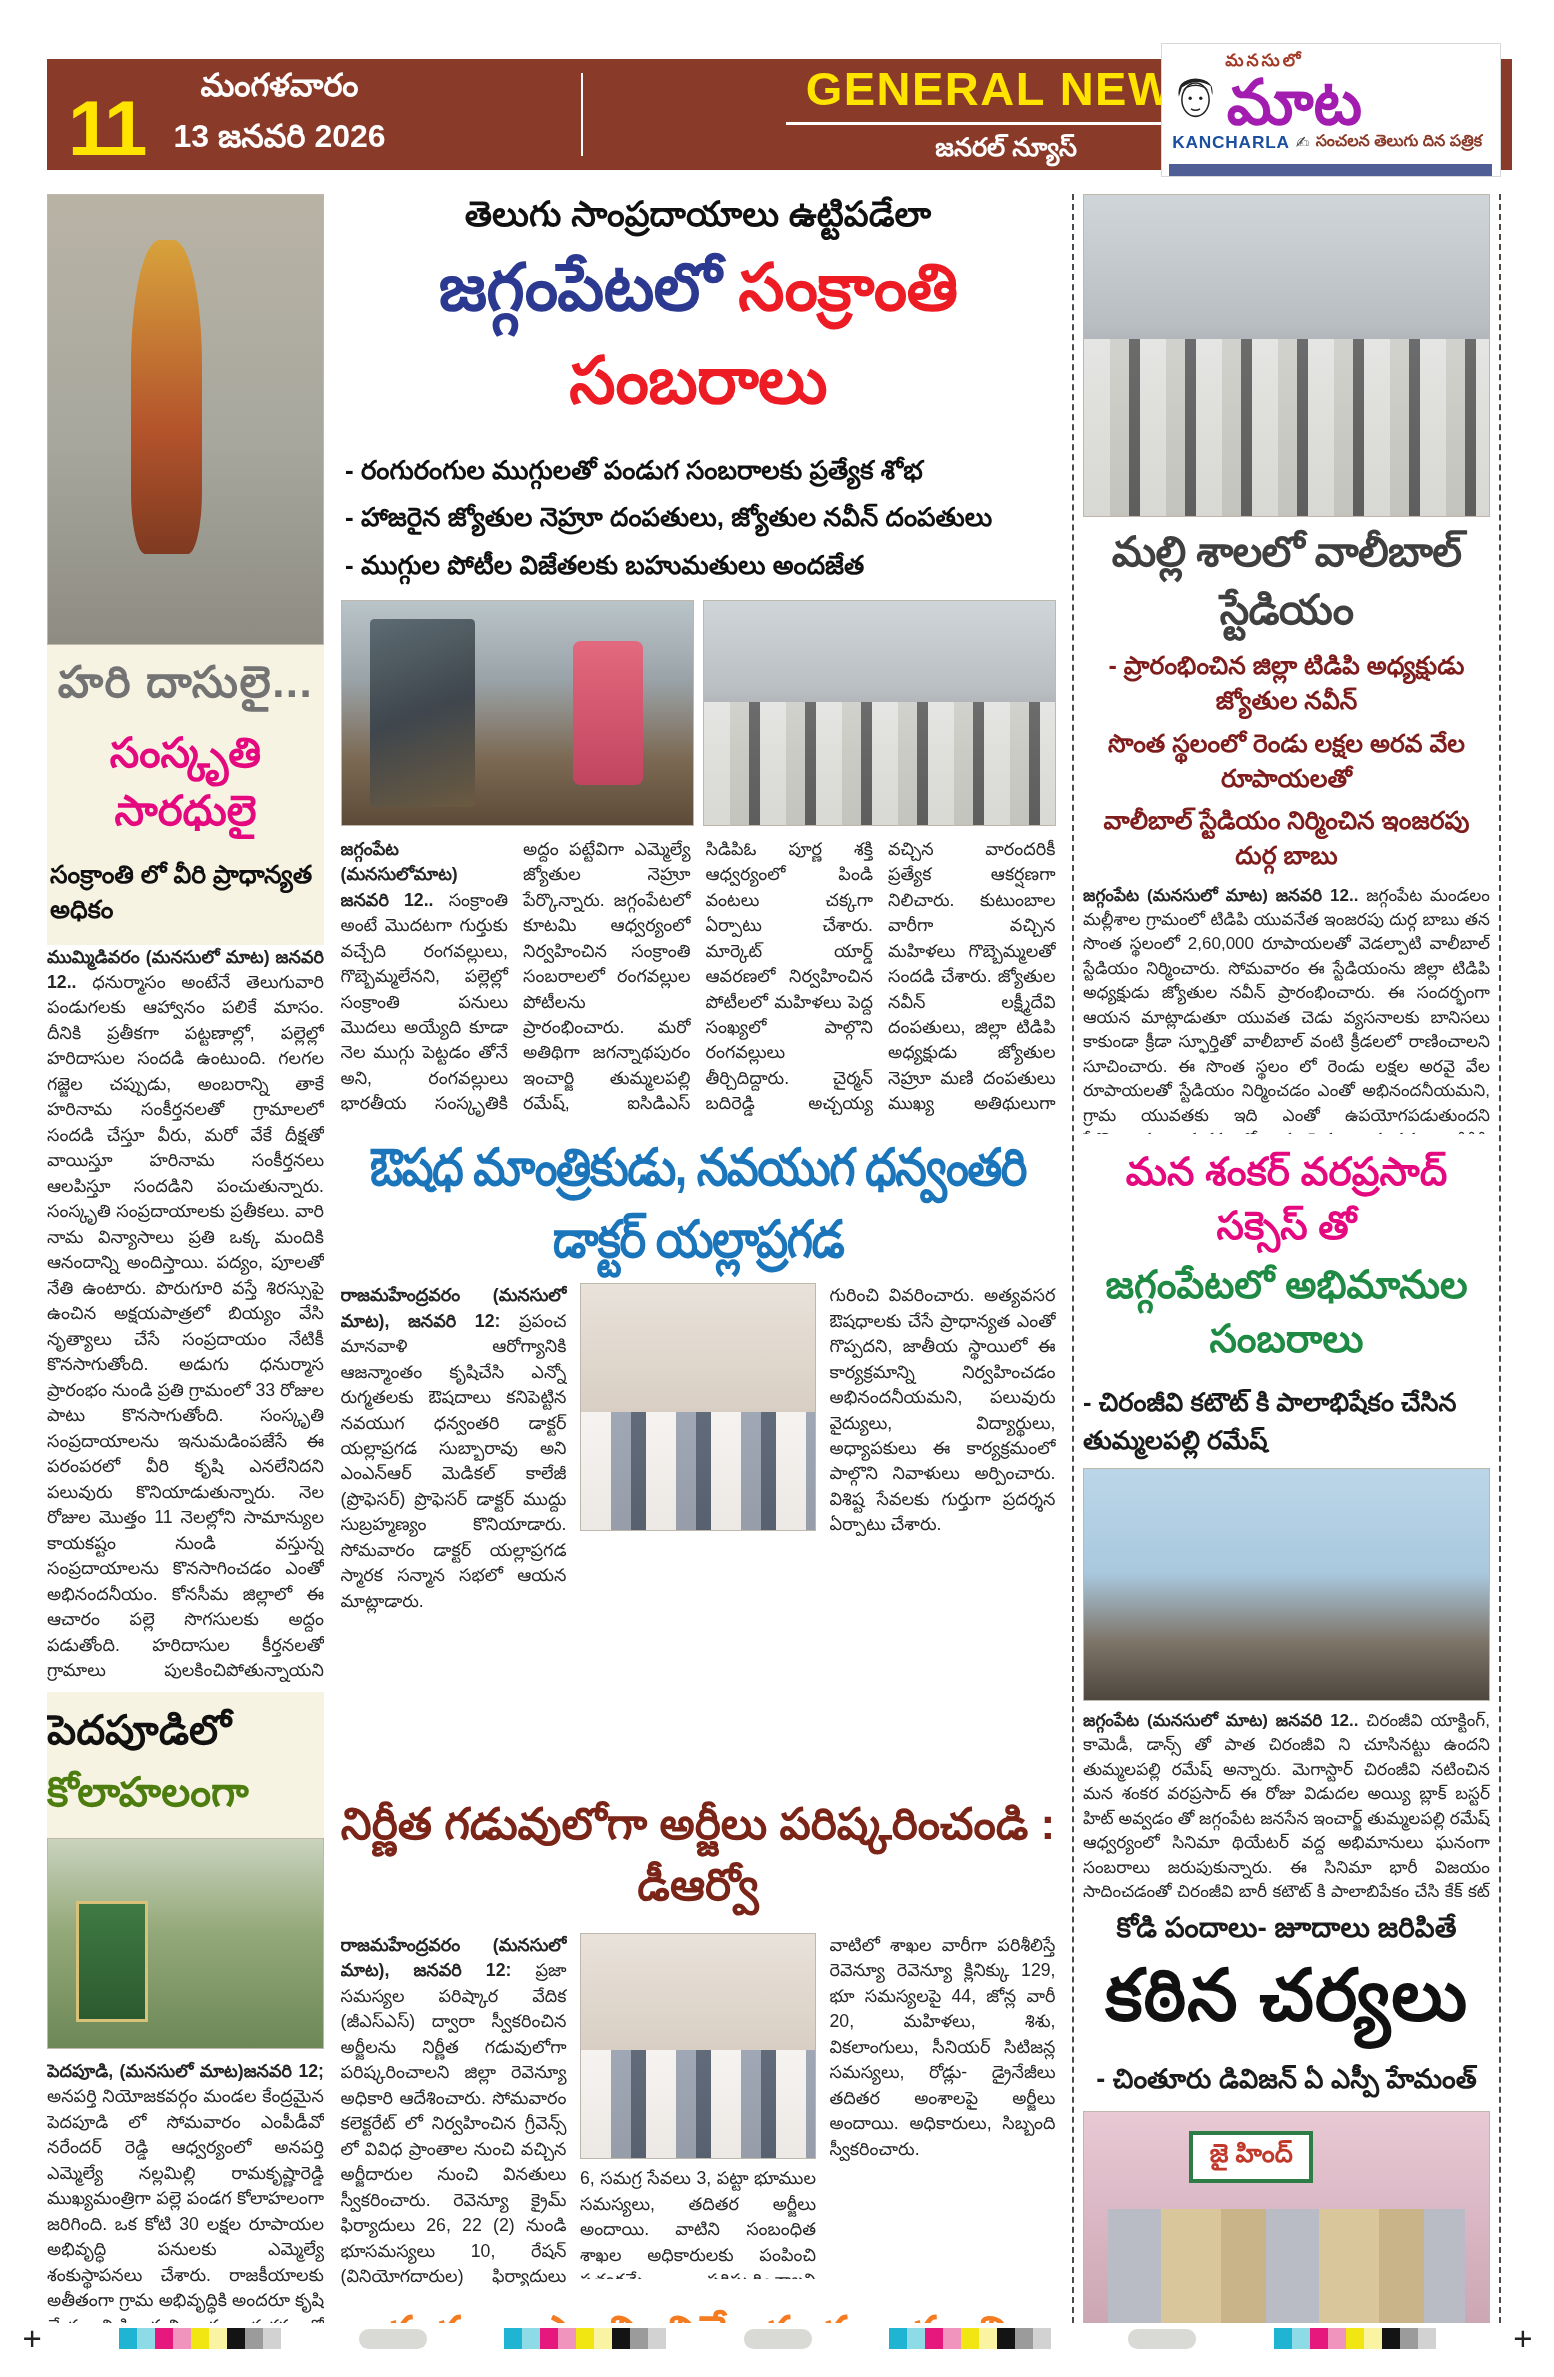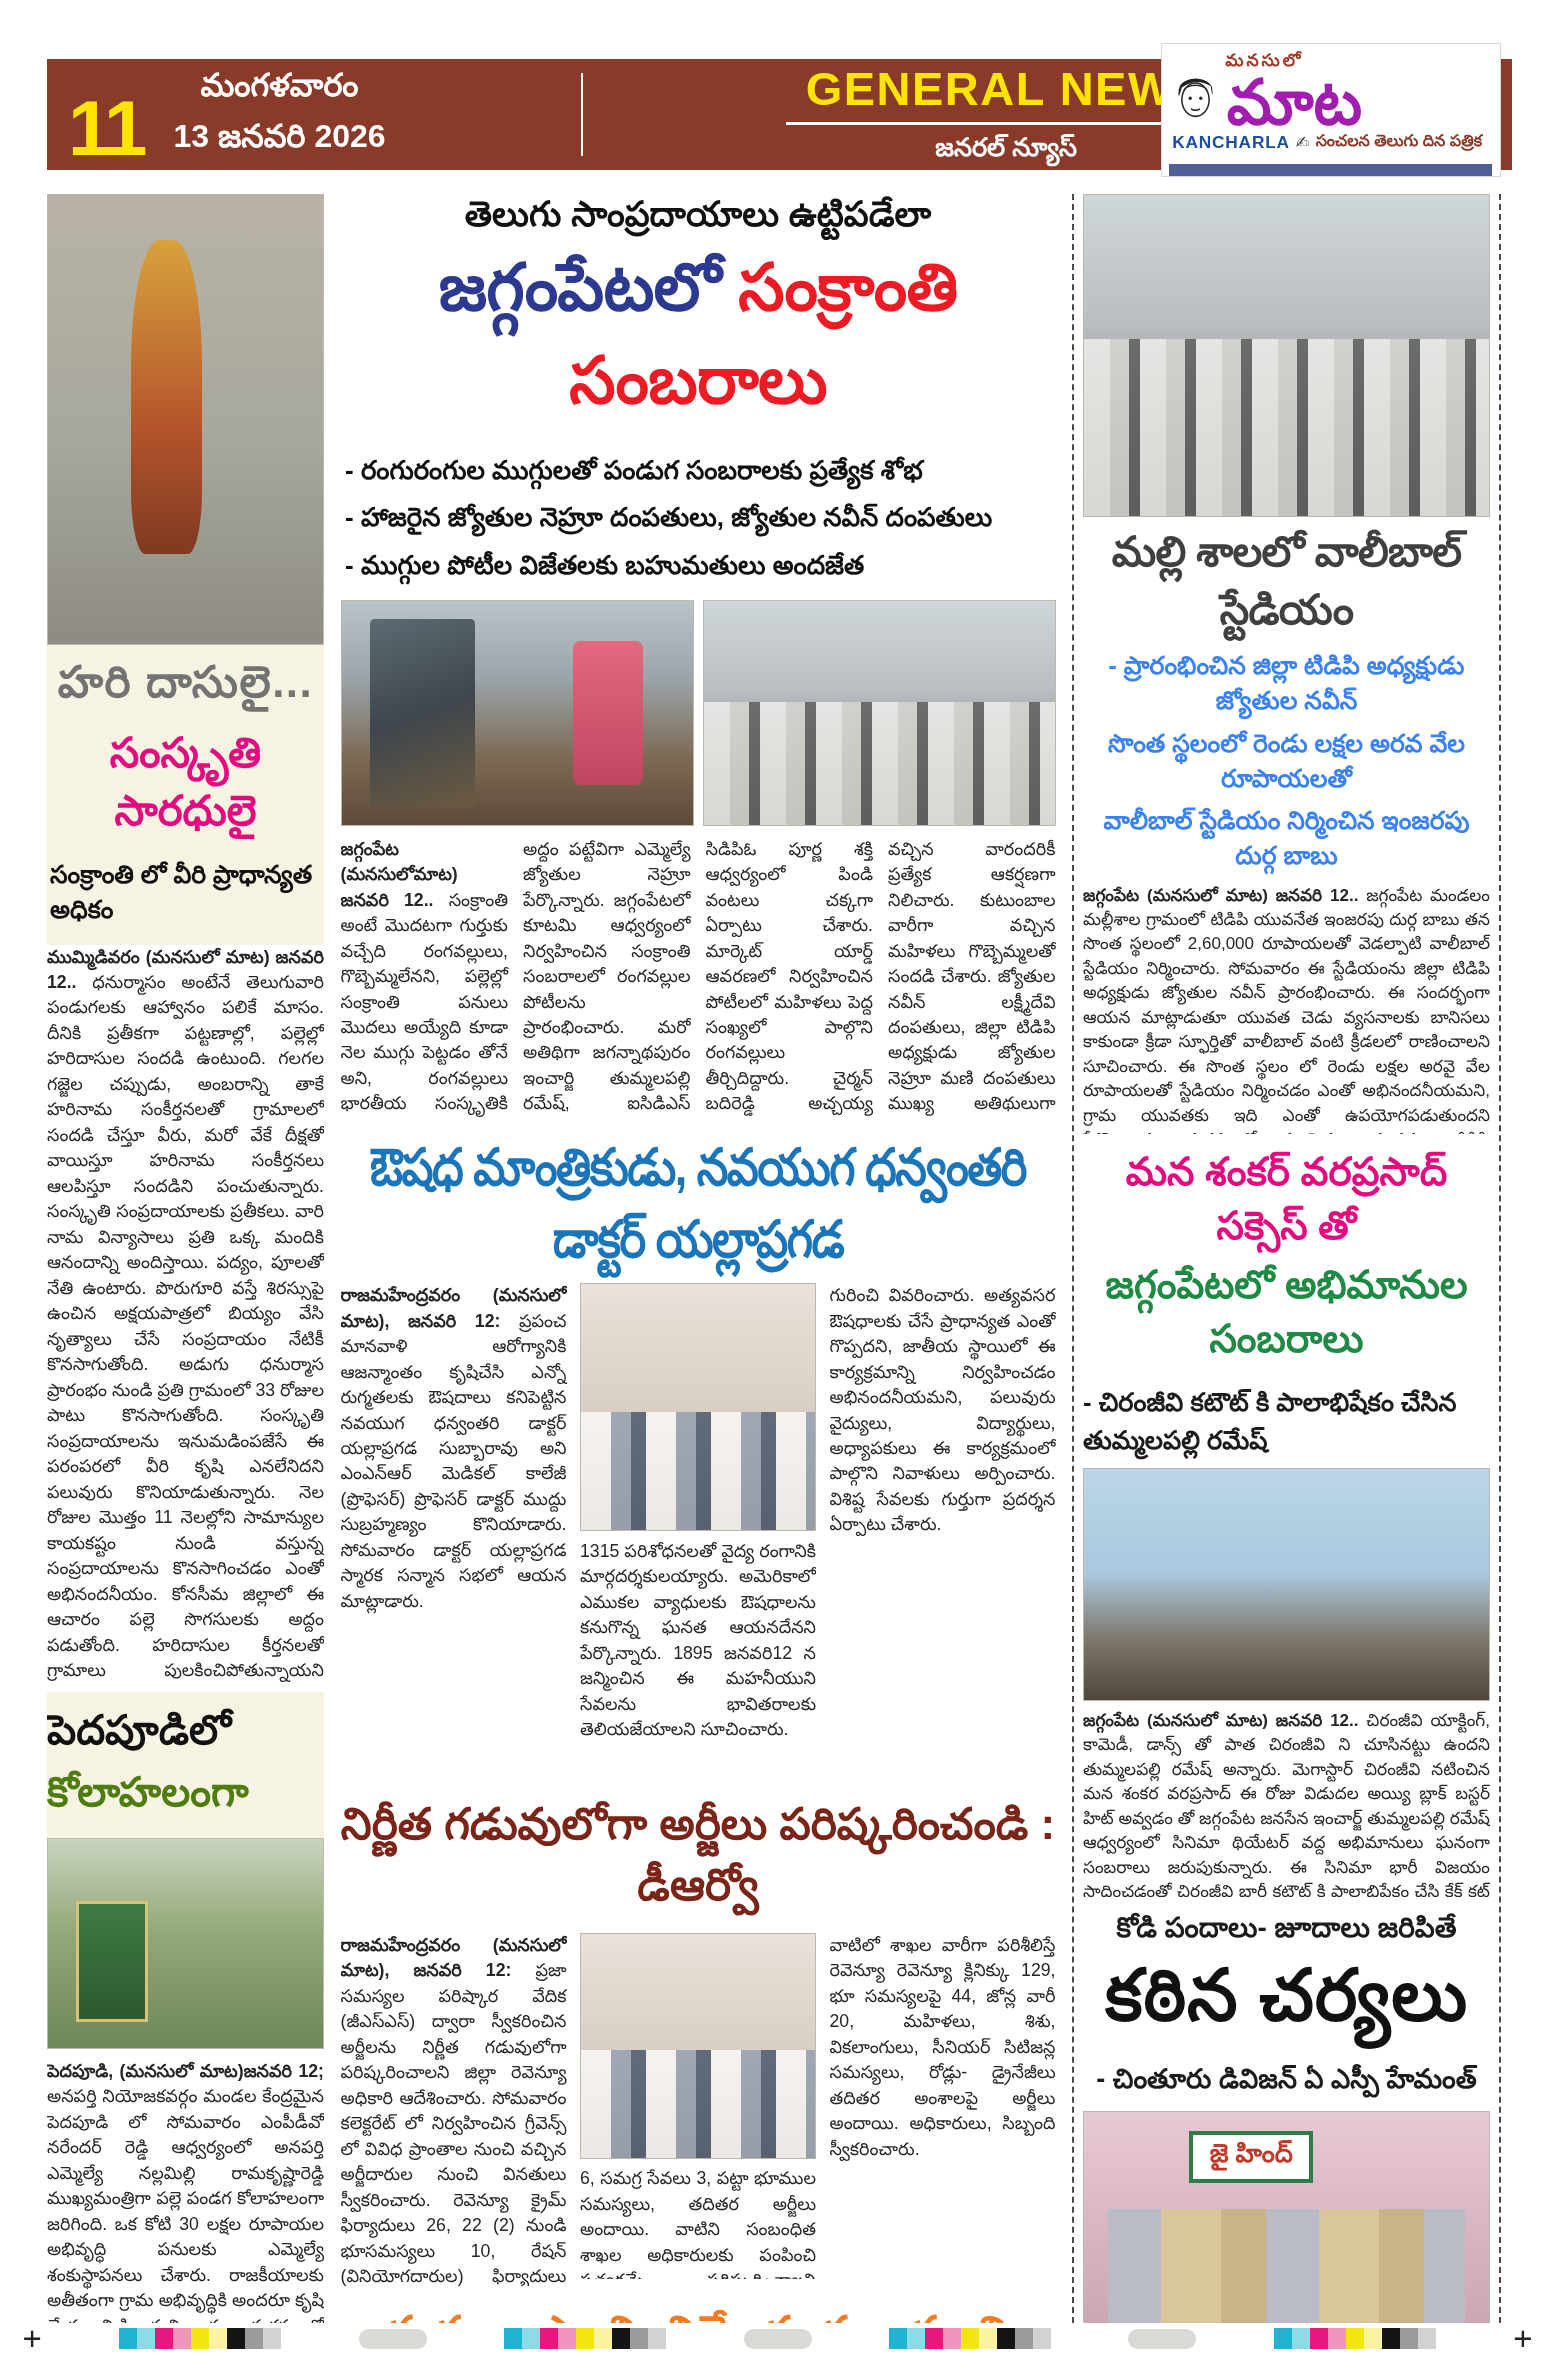--- a/index.html
+++ b/index.html
@@ -88,21 +88,21 @@
   .doctor-grid { height:496px; }
   .mid-photo-col .photo { height:248px; margin-bottom:7.5px; }
   .dro-head { color:#7b2418; font-size:44px; margin:19.6px 0 12px; }
   .dro-grid { height:353px; }
   .dro-grid .photo { height:226px; }
   .viv-head { color:#f47b20; font-size:44px; margin:21px 0 13.5px; }
 
   
   .r-photo1 { height:323px; }
   .vb-head { color:#404040; font-size:42px; margin:10.5px 0 7.5px; letter-spacing:-0.8px; }
-  .r-bullets div { font-size:25px; font-weight:bold; text-align:center; margin-bottom:7.5px; color:#3b82f6; }
+  .r-bullets div { font-size:25px; font-weight:bold; text-align:center; margin-bottom:7.5px; color:#7f1d1d; }
   .r-body { height:250px; overflow:hidden; margin-top:7.5px; font-size:17px; }
   .shankar-h1 { color:#e5097f; font-size:39px; margin-top:16.5px; }
   .shankar-h2 { color:#1e8a44; font-size:39px; margin-top:4.5px; }
   .shankar-bullet { font-size:25.6px; font-weight:bold; margin:12px 0 3px; line-height:1.5; }
   .r-photo2 { height:233px; margin-top:9px; }
   .r-body2 { height:188px; overflow:hidden; margin-top:7.5px; font-size:17px; }
   .ka-kicker { text-align:center; font-size:28px; font-weight:bold; margin-top:15px; }
   .ka-head { text-align:center; color:#111; font-size:72px; font-weight:bold; margin-top:3px; letter-spacing:0.8px; }
   .ka-bullet { text-align:center; font-size:27px; font-weight:bold; margin:9px 0 10.5px; }
   .r-photo3 { height:233px; }
@@ -203,21 +203,20 @@
       </div>
 
       <div class="sec-head doctor-head">ఔషధ మాంత్రికుడు, నవయుగ ధన్వంతరి డాక్టర్ యల్లాప్రగడ</div>
       <div class="art-grid doctor-grid">
         <div class="bodytext">
           <span class="dateline">రాజమహేంద్రవరం (మనసులో మాట), జనవరి 12:</span>
           <span>ప్రపంచ మానవాళి ఆరోగ్యానికి ఆజన్మాంతం కృషిచేసి ఎన్నో రుగ్మతలకు ఔషదాలు కనిపెట్టిన నవయుగ ధన్వంతరి డాక్టర్ యల్లాప్రగడ సుబ్బారావు అని ఎంఎన్ఆర్ మెడికల్ కాలేజీ (ప్రొఫెసర్) ప్రొఫెసర్ డాక్టర్ ముద్దు సుబ్రహ్మణ్యం కొనియాడారు. సోమవారం డాక్టర్ యల్లాప్రగడ స్మారక సన్మాన సభలో ఆయన మాట్లాడారు.</span>
         </div>
         <div class="mid-photo-col">
           <div class="photo ph-indoor"></div>
-          <div class="bodytext" style="height:233px;overflow:hidden;">1315 పరిశోధనలతో వైద్య రంగానికి మార్గదర్శకులయ్యారు. అమెరికాలో ఎముకల వ్యాధులకు ఔషధాలను కనుగొన్న ఘనత ఆయనదేనని పేర్కొన్నారు. 1895 జనవరి12 న జన్మించిన ఈ మహనీయుని సేవలను భావితరాలకు తెలియజేయాలని సూచించారు.</div>
         </div>
         <div class="bodytext">గురించి వివరించారు. అత్యవసర ఔషధాలకు చేసే ప్రాధాన్యత ఎంతో గొప్పదని, జాతీయ స్థాయిలో ఈ కార్యక్రమాన్ని నిర్వహించడం అభినందనీయమని, పలువురు వైద్యులు, విద్యార్థులు, అధ్యాపకులు ఈ కార్యక్రమంలో పాల్గొని నివాళులు అర్పించారు. విశిష్ట సేవలకు గుర్తుగా ప్రదర్శన ఏర్పాటు చేశారు.</div>
       </div>
 
       <div class="sec-head dro-head">నిర్ణీత గడువులోగా అర్జీలు పరిష్కరించండి : డీఆర్వో</div>
       <div class="art-grid dro-grid">
         <div class="bodytext">
           <span class="dateline">రాజమహేంద్రవరం (మనసులో మాట), జనవరి 12:</span>
           <span>ప్రజా సమస్యల పరిష్కార వేదిక (జీఎస్ఎస్) ద్వారా స్వీకరించిన అర్జీలను నిర్ణీత గడువులోగా పరిష్కరించాలని జిల్లా రెవెన్యూ అధికారి ఆదేశించారు. సోమవారం కలెక్టరేట్ లో నిర్వహించిన గ్రీవెన్స్ లో వివిధ ప్రాంతాల నుంచి వచ్చిన అర్జీదారుల నుంచి వినతులు స్వీకరించారు. రెవెన్యూ క్రైమ్ ఫిర్యాదులు 26, 22 (2) నుండి భూసమస్యలు 10, రేషన్ (వినియోగదారుల) ఫిర్యాదులు చెరో 9, ఇతరాలు, ఆక్రమణలు చెరో</span>
         </div>

